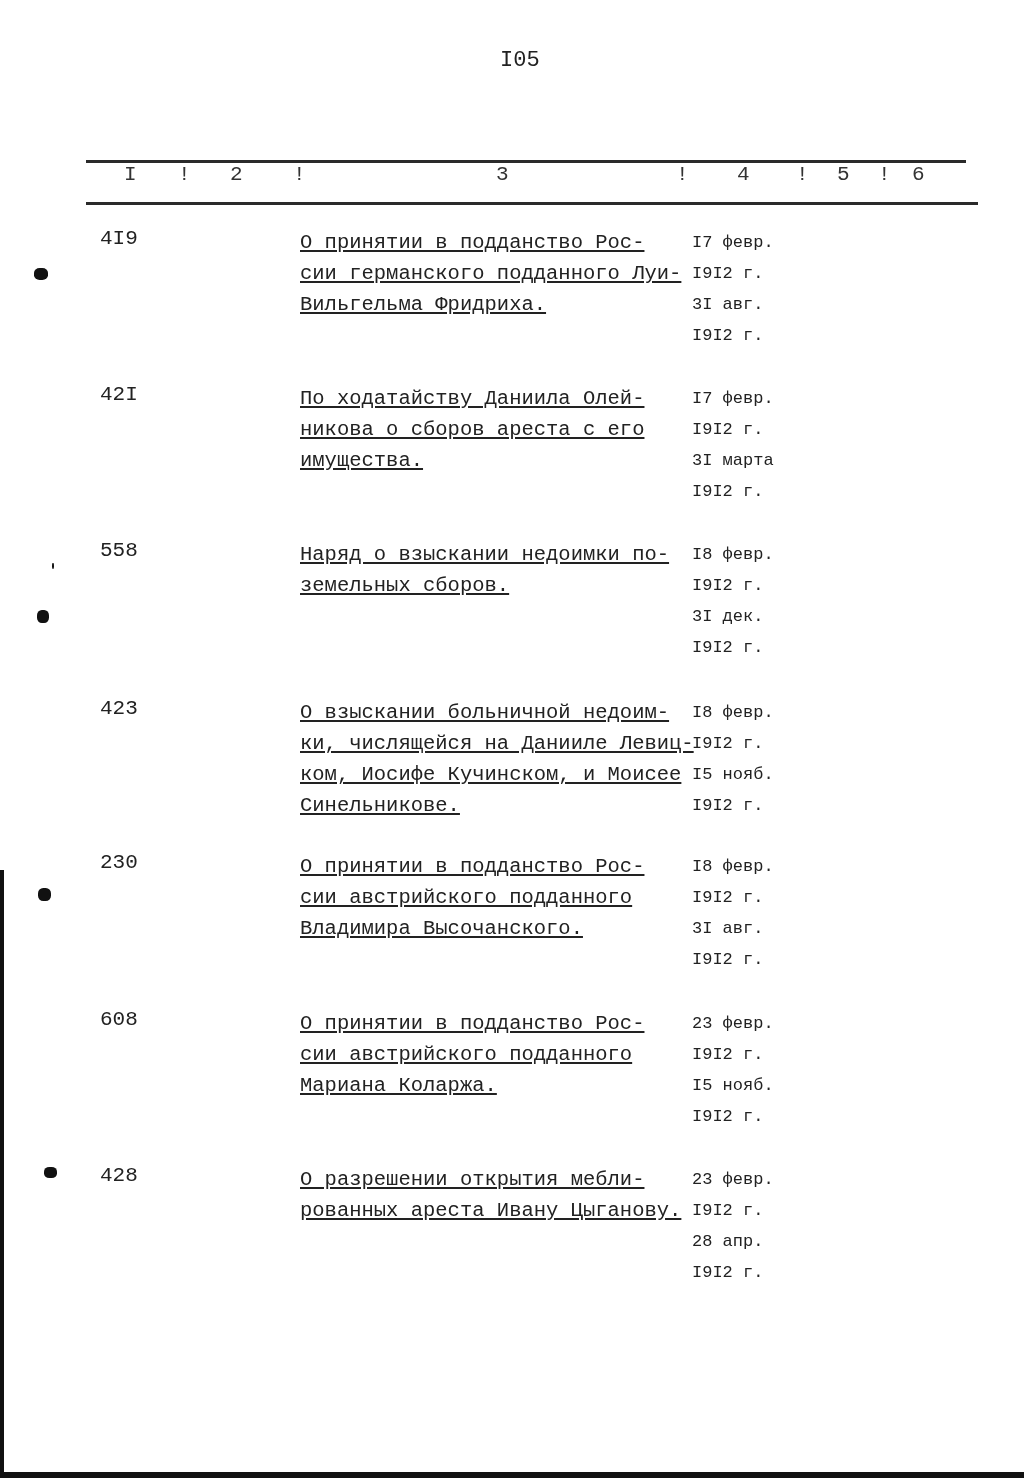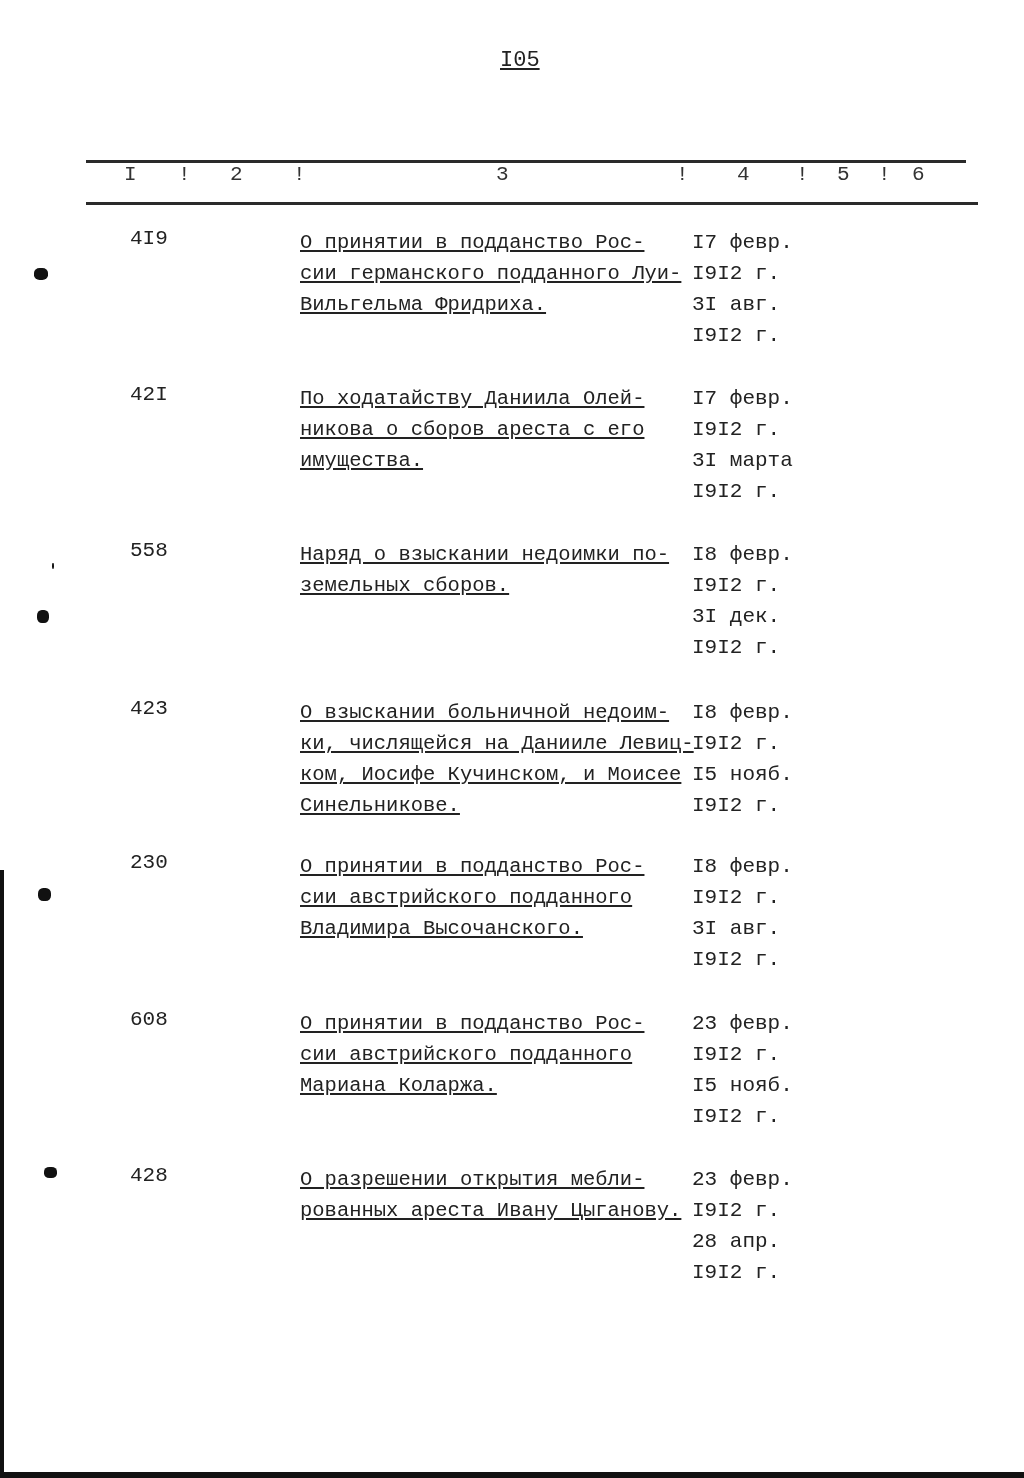--- a/index.html
+++ b/index.html
@@ -5,45 +5,44 @@
     html, body { margin: 0; padding: 0; }
     body {
       width: 1024px; height: 1478px;
       background: #ffffff;
       position: relative; overflow: hidden;
       font-family: "Liberation Mono", "DejaVu Sans Mono", monospace;
       color: #222222;
     }
     .page-number {
       position: absolute; left: 500px; top: 48px;
-      font-size: 22px; letter-spacing: 0px; text-decoration: underline;
+      font-size: 22px; letter-spacing: 0px;
     }
     .rule {
       position: absolute; height: 3px; background: #2a2a2a;
     }
     .rule.top { left: 86px; top: 160px; width: 880px; }
     .rule.bottom { left: 86px; top: 202px; width: 892px; }
     .header-cell {
       position: absolute; top: 163px; font-size: 21px; color: #333;
     }
     .entry { position: absolute; left: 0; width: 1024px; }
     .entry-num {
       position: absolute; left: 100px; top: 0;
       font-size: 21px;
-      margin-left: 30px;
     }
     .entry-desc {
       position: absolute; left: 300px; top: 0;
       font-size: 20.5px; line-height: 31px;
       white-space: pre;
       text-decoration: underline;
     }
     .entry-dates {
       position: absolute; left: 692px; top: 0;
-      font-size: 21px; line-height: 31px;
+      font-size: 17px; line-height: 31px;
       white-space: pre;
     }
     .mark {
       position: absolute; background: #111; border-radius: 40%;
     }
     .edge-left {
       position: absolute; left: 0; top: 870px; width: 4px; height: 608px; background: #111;
     }
     .edge-bottom {
       position: absolute; left: 0; top: 1472px; width: 1024px; height: 6px; background: #111;

